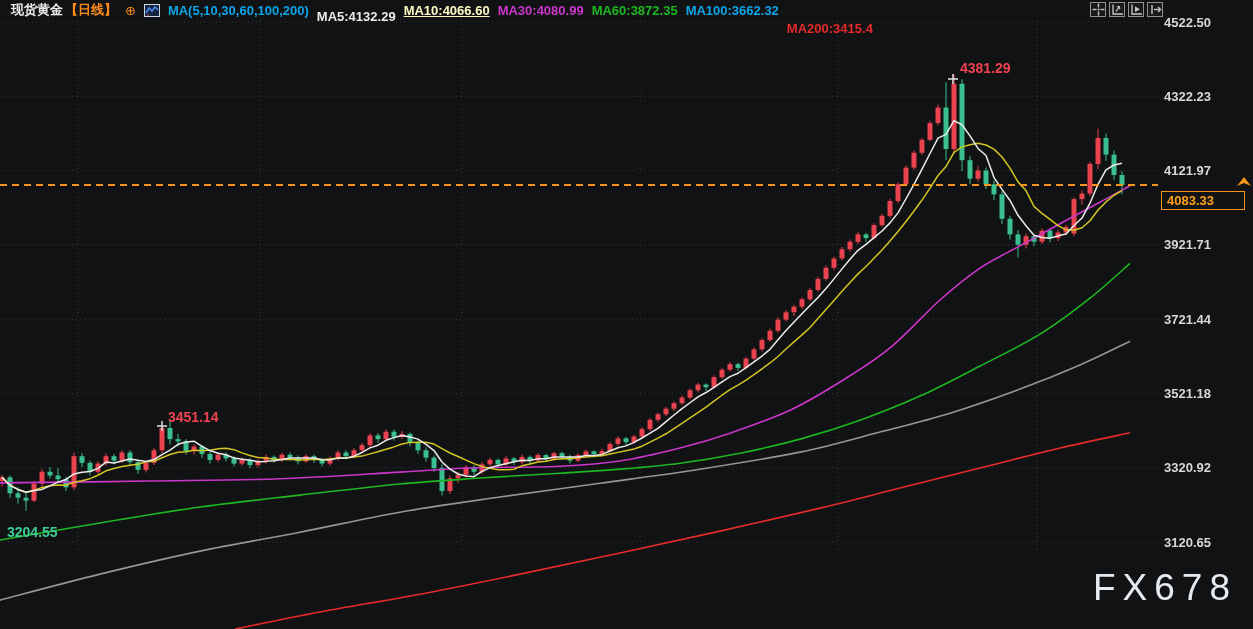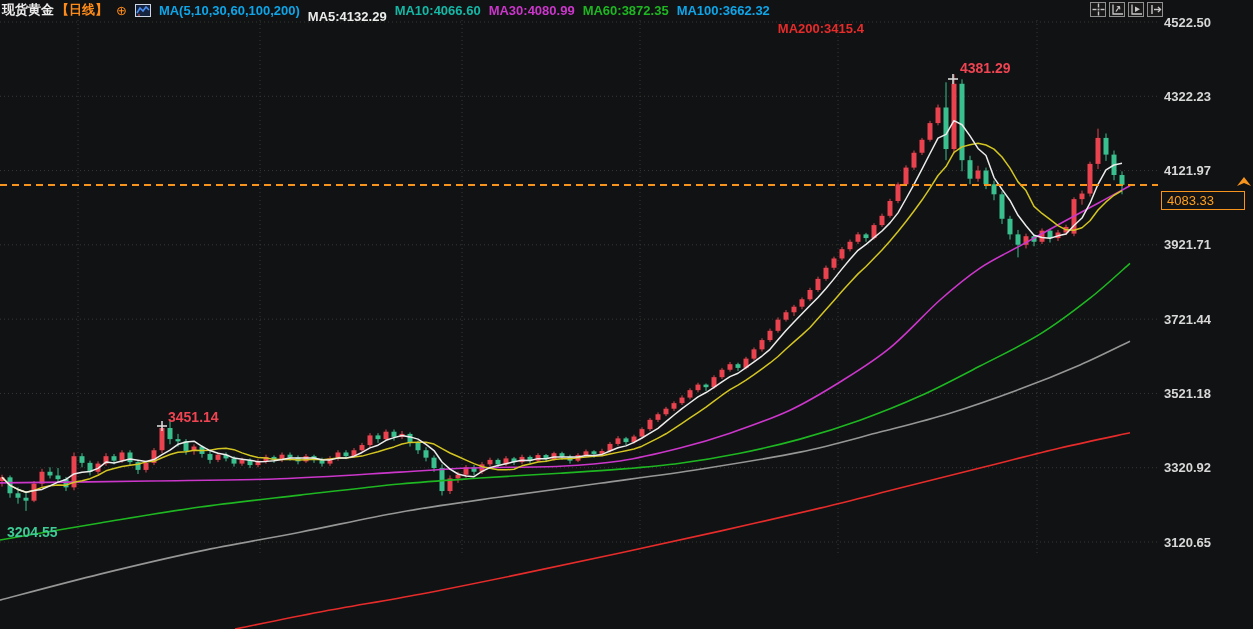--- a/index.html
+++ b/index.html
@@ -1,30 +1,30 @@
 <!DOCTYPE html>
 <html><head>
 <meta charset="utf-8">
 <style>
   html,body{margin:0;padding:0;background:#000;}
   .screen{position:relative;width:1253px;height:629px;background:#111213;overflow:hidden;
           font-family:"Liberation Sans","DejaVu Sans",sans-serif;}
   .chart-header{position:absolute;top:0;left:0;height:20px;display:flex;align-items:center;
-                gap:8px;padding-left:2px;font-size:13px;font-weight:bold;color:#ececec;
+                gap:8px;padding-left:11px;font-size:13px;font-weight:bold;color:#ececec;
                 z-index:5;white-space:nowrap;}
   .chart-header .period{color:#ff8c1a;}
   .chart-header .add-ico{color:#ff8c1a;font-size:13px;font-weight:normal;line-height:1;}
   .chart-header .ma-formula{color:#0ea5e9;}
   .mini-chart-ico{display:inline-flex;align-items:center;}
   .toolbar{position:absolute;top:2px;left:1090px;display:flex;gap:3px;z-index:6;}
   .tb-btn{width:16px;height:15px;border:1px solid #909090;background:#191919;padding:0;
           display:flex;align-items:center;justify-content:center;box-sizing:border-box;cursor:pointer;}
   .price-tag{position:absolute;left:1161px;width:84px;height:19px;box-sizing:border-box;
              border:1px solid #f7941d;background:#141414;color:#ffa01e;font-size:13px;
-             font-weight:normal;line-height:17px;padding-left:5px;z-index:6;}
+             font-weight:bold;line-height:17px;padding-left:5px;z-index:6;}
   .watermark{position:absolute;right:16px;bottom:20px;font-size:37px;color:#e7eaee;
              letter-spacing:7px;z-index:4;font-weight:normal;}
   svg.chart{position:absolute;top:0;left:0;z-index:1;}
 </style>
 </head>
 <body>
 
 <div class="screen">
 
   <svg class="chart" width="1253" height="629" viewBox="0 0 1253 629" font-family="Liberation Sans, DejaVu Sans, sans-serif">
@@ -355,21 +355,21 @@
     <span class="add-ico">⊕</span>
     <span class="mini-chart-ico">
       <svg width="16" height="13" viewBox="0 0 16 13">
         <rect x="0.5" y="0.5" width="15" height="12" fill="#16233f" stroke="#cdd6e4"></rect>
         <polyline points="2,9 5,4 8,7 11,3 14,6" fill="none" stroke="#4a8ef0" stroke-width="1.6"></polyline>
         <line x1="4" y1="10" x2="4" y2="12" stroke="#e05555"></line>
       </svg>
     </span>
     <span class="ma-formula">MA(5,10,30,60,100,200)</span>
     <span style="color: rgb(236, 236, 236); margin-top: 12px;">MA5:4132.29</span>
-    <span style="color: #14b8a6;">MA10:4066.60</span>
+    <span style="color: #fef9c3; text-decoration: underline;">MA10:4066.60</span>
     <span style="color: rgb(203, 54, 203); text-align: right;">MA30:4080.99</span>
     <span style="color: rgb(30, 183, 34);">MA60:3872.35</span>
     <span style="color: #0ea5e9;">MA100:3662.32</span>
     <span style="color: rgb(230, 43, 43); margin-top: 36px;">MA200:3415.4</span>
   </div>
 
   <div class="toolbar">
     <button class="tb-btn">
       <svg width="13" height="13" viewBox="0 0 13 13" fill="none" stroke="#c8c8c8" stroke-width="1.4">
         <line x1="6.5" y1="0.5" x2="6.5" y2="4.5"></line>
@@ -396,14 +396,15 @@
       <svg width="13" height="13" viewBox="0 0 13 13" fill="none" stroke="#c8c8c8" stroke-width="1.4">
         <line x1="3" y1="2" x2="3" y2="11"></line>
           <line x1="5" y1="6.5" x2="11.5" y2="6.5"></line>
         <path d="M9 4 L11.5 6.5 L9 9"></path>
       </svg>
     </button>
   </div>
 
   <div class="price-tag" style="top: 190.905px;">4083.33</div>
 
+  <div class="watermark">FX678</div>
 
 </div>
 
 </body></html>

